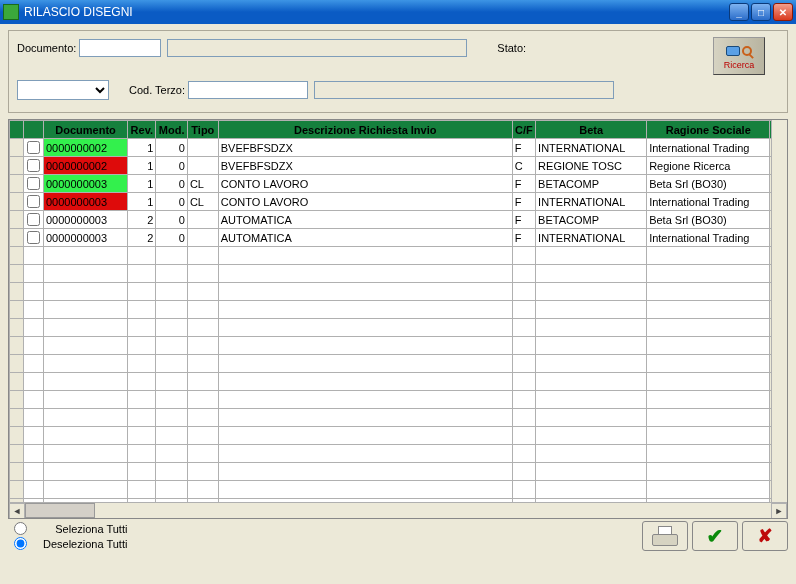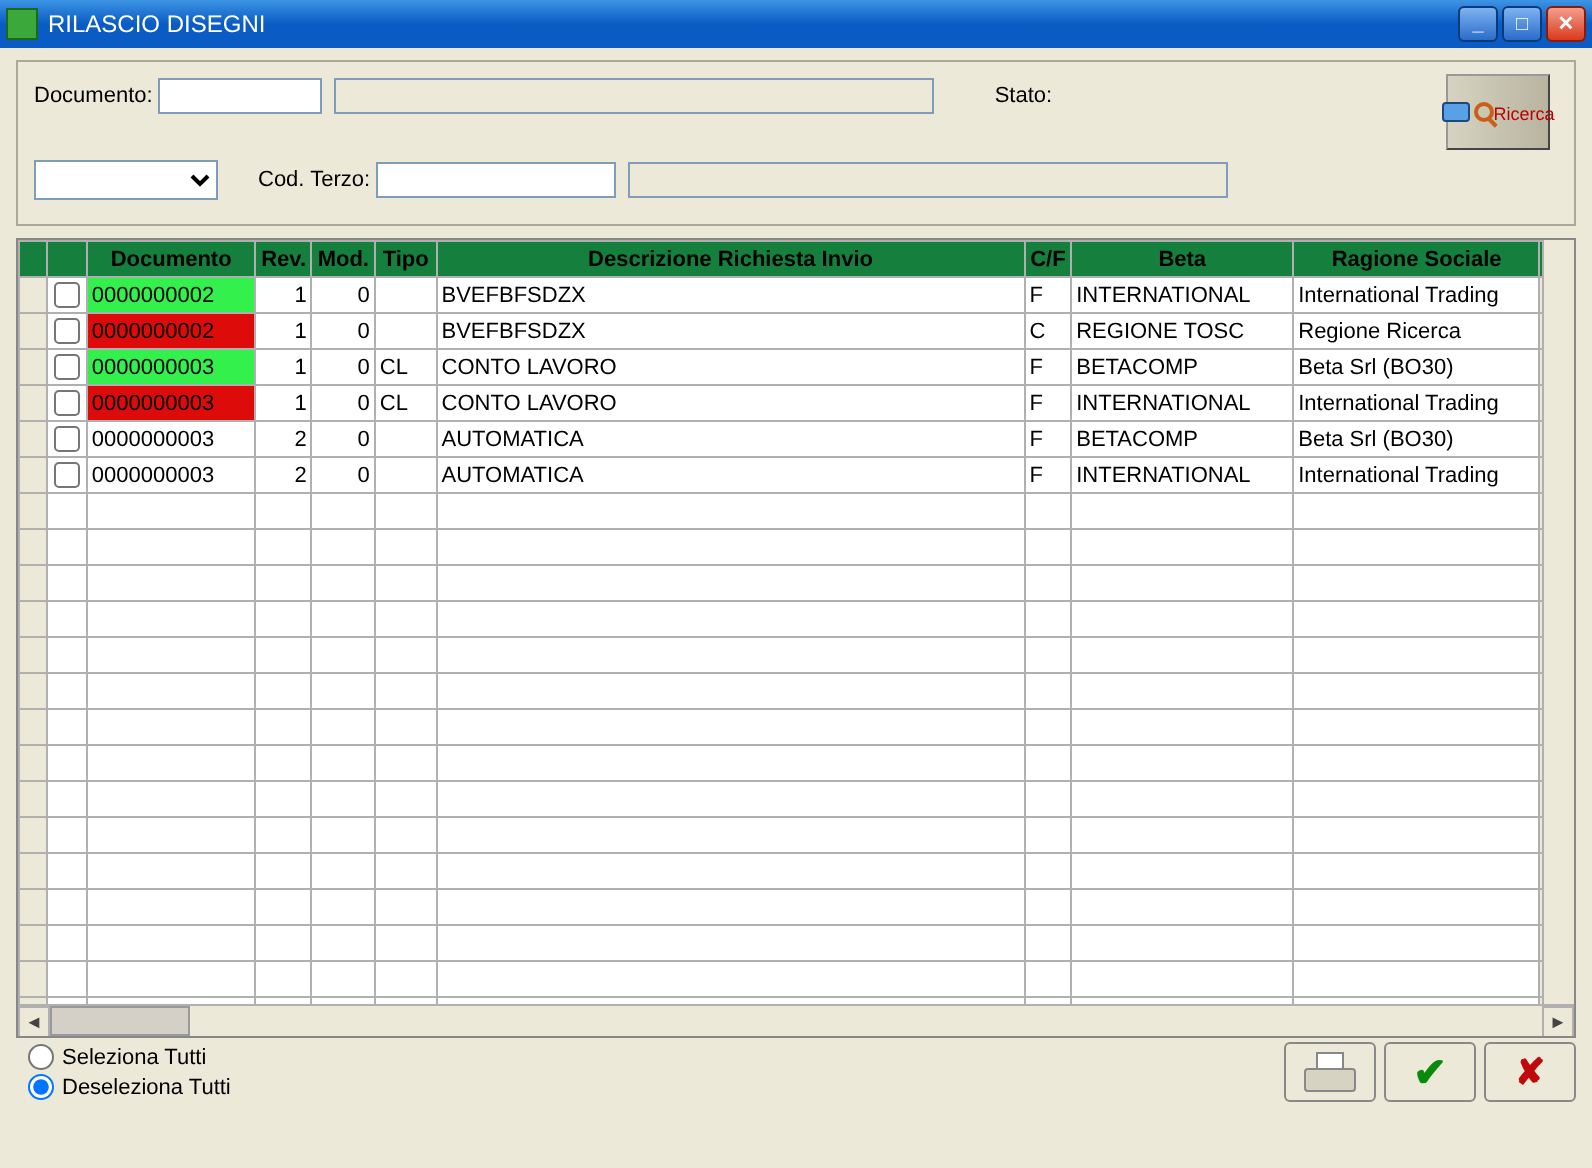--- a/index.html
+++ b/index.html
@@ -59,23 +59,23 @@
     border:1px solid #7f9db9;
     background:#fff;
     height:20px;
     font-size:11px;
   }
   .btn-ricerca {
     width:52px;height:38px;
     background: linear-gradient(to right,#d6d3c2,#b8b4a0);
     border:1px outset #999;
     position:absolute;
-    right:12px; top:6px;
+    right:22px; top:6px;
     cursor:pointer;
-    display:flex;flex-direction:row;align-items:center;justify-content:center;
+    display:flex;flex-direction:column;align-items:center;justify-content:center;
   }
   .btn-ricerca .ic {
     width:26px;height:16px;
     display:flex;align-items:center;justify-content:center;
     gap:2px;
   }
   .btn-ricerca .card{width:14px;height:10px;background:#5aa0e6;border:1px solid #1a4a7a;border-radius:2px;}
   .btn-ricerca .mag{width:10px;height:10px;border:2px solid #c9601a;border-radius:50%;position:relative;}
   .btn-ricerca .mag::after{content:"";position:absolute;width:6px;height:2px;background:#c9601a;bottom:-3px;right:-4px;transform:rotate(45deg);}
   .btn-ricerca .cap{color:#b00;font-size:9px;margin-top:1px;}
@@ -125,21 +125,21 @@
   .hscroll .arrow{width:16px;height:16px;background:#ece9d8;border:1px solid #b0b0b0;display:flex;align-items:center;justify-content:center;font-size:9px;color:#444;}
   .hscroll .track{flex:1;position:relative;}
   .hscroll .thumb{position:absolute;left:0;top:0;height:100%;width:70px;background:#d4d0c8;border:1px solid #999;}
   .vscroll{position:absolute;right:0;top:0;width:16px;height:calc(100% - 16px);background:#ece9d8;border-left:1px solid #b0b0b0;}
   
   .bottom{
     display:flex; align-items:center;
     margin:2px 8px 0 14px;
   }
   .radios{display:flex;flex-direction:column;gap:2px;font-size:11px;}
-  .radios label{display:flex;align-items:center;gap:4px;}
+  .radios label{display:flex;align-items:center;gap:16px;justify-content:space-between;}
   .btn-box{margin-left:auto;display:flex;gap:4px;}
   .act-btn{
     width:46px;height:30px;
     background:#ece9d8;
     border:1px solid #888;
     border-radius:3px;
     display:flex;align-items:center;justify-content:center;
     cursor:pointer;
   }
   .printer{width:26px;height:20px;position:relative;}

